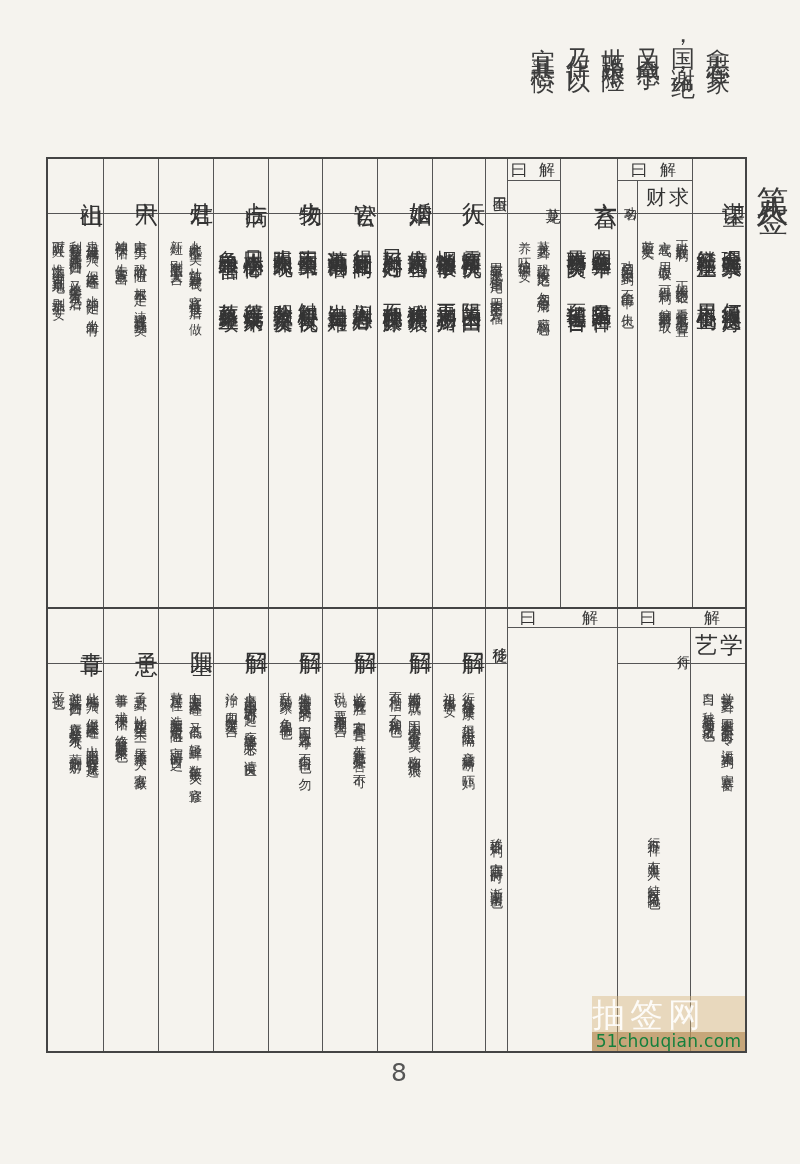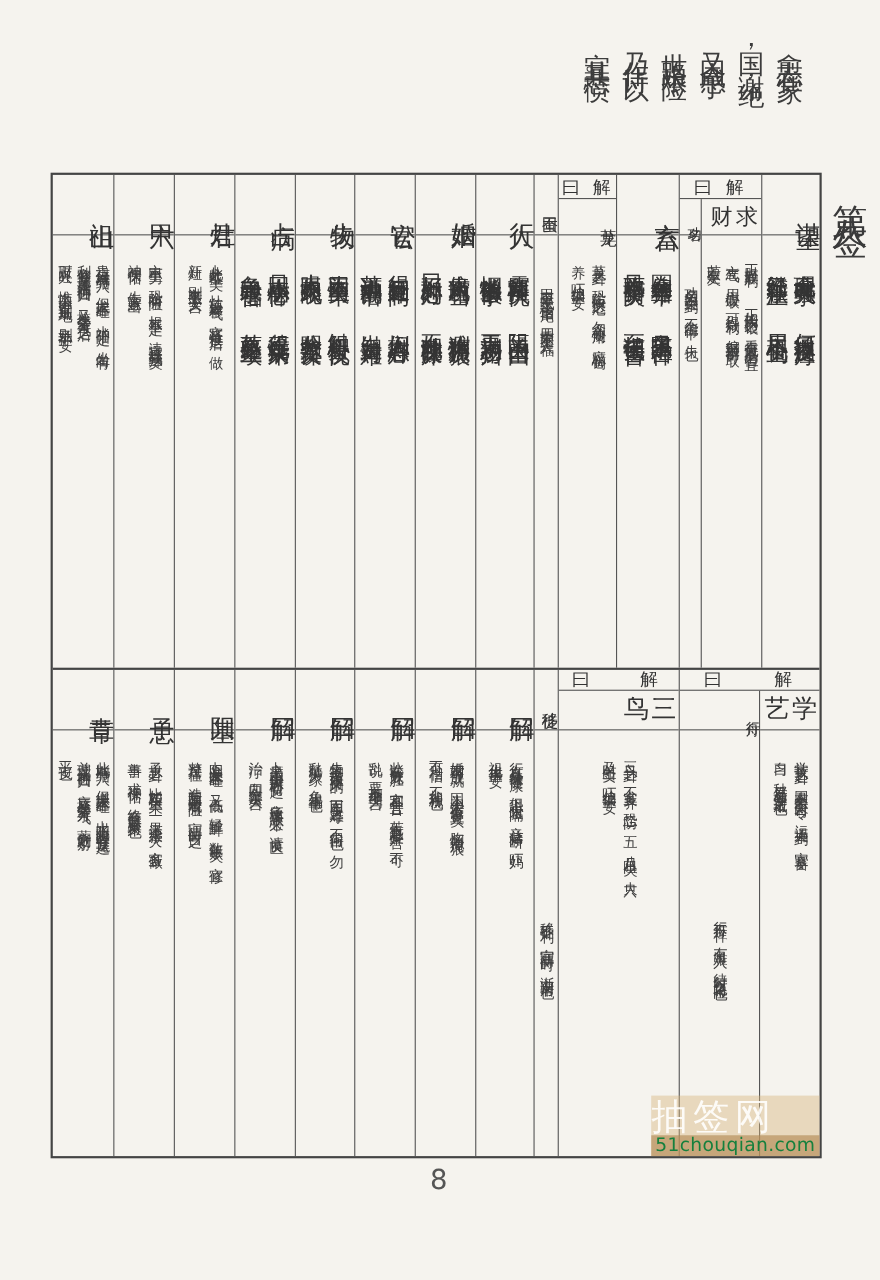--- a/index.html
+++ b/index.html
@@ -298,31 +298,20 @@
         </div>
       </div>
     </div>
 
     <div class="col w110">
       <div class="gl gl-d">
         <span>解</span>
         <span>曰</span>
       </div>
       <div class="subrow">
-        <div class="col">
-          <div class="hd sh">
-              <span class="hr hr-lg">三鸟</span>
-            </div>
-          <div class="bd small">
-            <div class="vt">
-              <span class="ln">三鸟之卦　不宜多养　恐防二　五　八月阻失　大只</span>
-              <span class="ln">及时出卖　吓伯公保平安</span>
-            </div>
-          </div>
-        </div>
       </div>
     </div>
 
     <div class="col w22">
       <div class="hd">
           <span class="hv hv-sm">移徙</span>
         </div>
       <div class="bd small mid">
         <div class="vt">
           <span class="ln">移徙不利　宜守旧待时　渐安旧居也</span>

